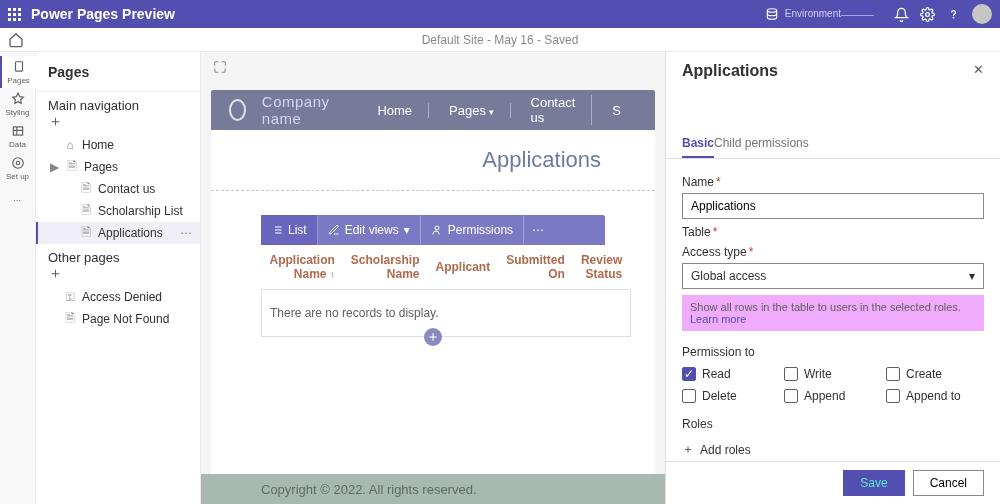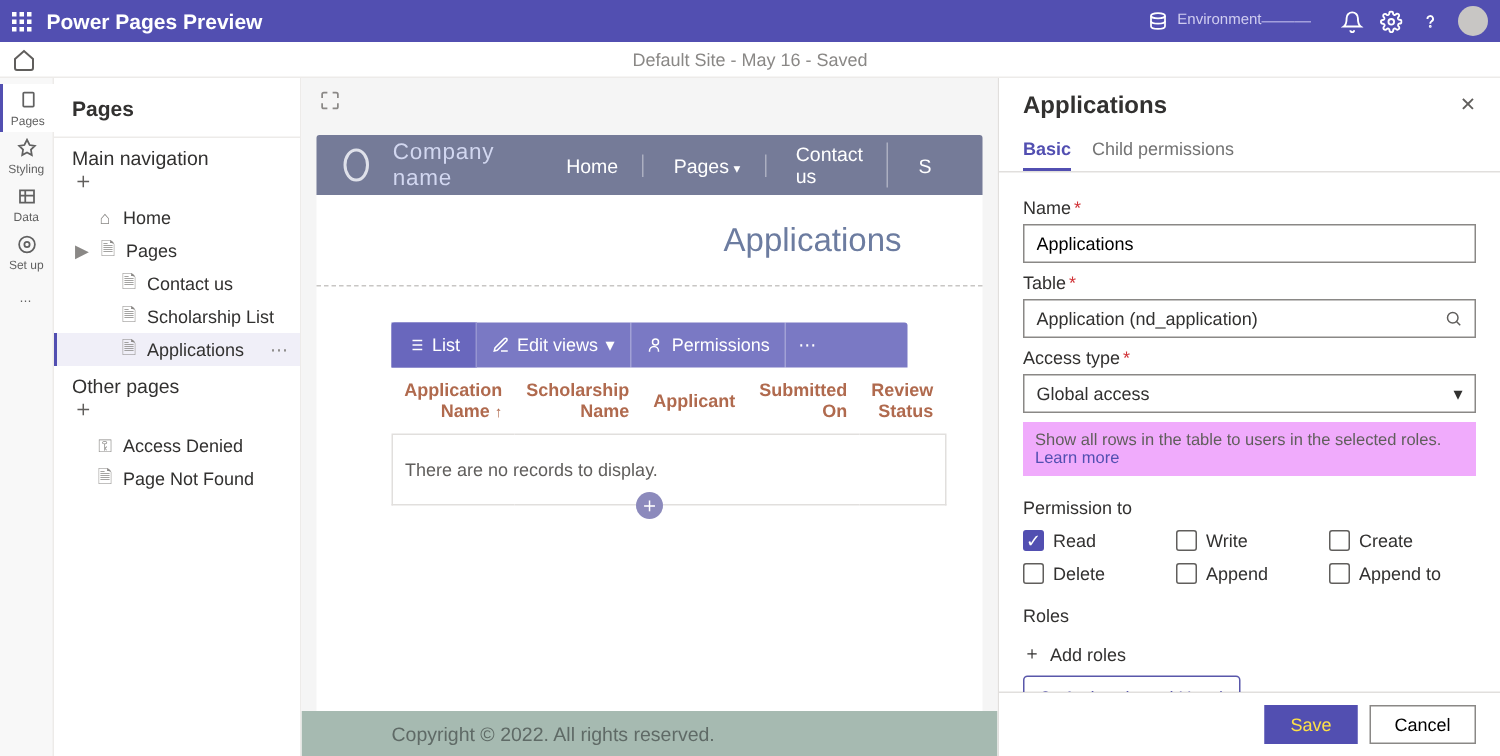--- a/index.html
+++ b/index.html
@@ -78,42 +78,42 @@
   table.data td.empty { padding:16px 8px; color:#605e5c; border:1px solid #e1dfdd; border-top:none;}
   .add-circle { position:absolute; width:18px; height:18px; border-radius:50%; background:#8c8abc; color:#fff; display:flex; align-items:center; justify-content:center; font-size:14px; left:50%; transform:translateX(-50%); }
 
   .site-footer { background:#a6bab1; color:#5f6a66; height:30px; display:flex; align-items:center; padding:0 60px; font-size:13px; margin:0 -10px; position:absolute; bottom:0; left:10px; right:10px;}
 
   
   .panel { width:335px; background:#fff; border-left:1px solid #e1dfdd; display:flex; flex-direction:column; flex-shrink:0;}
   .panel-head { padding:10px 16px 6px 16px; display:flex; align-items:flex-start; }
   .panel-head h2 { font-size:16px; font-weight:600; color:#323130; flex:1;}
   .close-x { cursor:pointer; color:#605e5c; }
-  .tabs { display:flex; gap:14px; padding:0 16px; border-bottom:1px solid #e1dfdd; font-size:12px;}
+  .tabs { display:flex; padding:0 16px; border-bottom:1px solid #e1dfdd; font-size:12px;margin-top:44px;}
   .tabs .tab { padding:6px 0; cursor:pointer; color:#737373;}
   .tabs .tab.active { color:#524fb1; border-bottom:2px solid #524fb1; font-weight:600;}
   .panel-body { flex:1; overflow-y:auto; padding:10px 16px; }
   .fld-label { font-size:12px; color:#323130; margin:6px 0 4px 0; display:block;}
   .req { color:#d13438; margin-left:2px;}
   .fld { width:100%; height:26px; border:1px solid #8a8886; padding:0 8px; font-size:12px; background:#fff;}
   .fld.lookup { display:flex; align-items:center; justify-content:space-between; color:#323130;}
   .select-box { width:100%; height:26px; border:1px solid #8a8886; padding:0 8px; font-size:12px; display:flex; align-items:center; justify-content:space-between; cursor:pointer;}
   .info-strip { background:#f0abfc; font-size:11px; color:#605e5c; padding:6px 8px; margin-top:6px;}
   .info-strip a { color:#524fb1; text-decoration:none;}
   .perm-grid { display:grid; grid-template-columns:1fr 1fr 1fr; gap:8px 4px; margin-top:8px; font-size:12px;}
   .perm-item { display:flex; align-items:center; gap:6px;}
   .perm-item .box { width:14px; height:14px; border:1px solid #605e5c; display:flex; align-items:center; justify-content:center; color:#fff; border-radius:2px;}
   .perm-item .box.checked { background:#524fb1; border-color:#524fb1;}
   .roles-btn { display:flex; align-items:center; gap:6px; font-size:12px; color:#323130; padding:6px 0; cursor:pointer;}
   .role-chip { border:1px solid #5957aa; color:#5957aa; border-radius:3px; height:30px; width:145px; display:flex; align-items:center; padding:0 8px; font-size:12px; gap:6px; position:relative;}
   .role-chip .dots { position:absolute; right:6px; color:#5957aa;}
 
   .panel-foot { border-top:1px solid #e1dfdd; padding:8px 16px; display:flex; justify-content:flex-end; gap:8px;}
   .btn { height:26px; padding:0 16px; font-size:12px; border:1px solid #8a8886; background:#fff; cursor:pointer;}
-  .btn.primary { background:#524fb1; color:#fde047; border-color:#524fb1;}
+  .btn.primary { background:#524fb1; color:#5eead4; border-color:#524fb1;}
 
 </style>
 </head>
 <body>
 
 <div class="top-bar">
   <div class="waffle">
     <span></span>
       <span></span>
       <span></span>
@@ -318,27 +318,20 @@
     </div>
     <div class="tabs">
       <div class="tab active">Basic</div>
       <div class="tab">Child permissions</div>
     </div>
     <div class="panel-body">
       <label class="fld-label"><span>Name</span><span class="req">*</span></label>
       <input class="fld" value="Applications" style="">
 
       <label class="fld-label"><span>Table</span><span class="req">*</span></label>
-      <div class="fld lookup">
-        <span>Application (nd_application)</span>
-        <svg width="12" height="12" viewBox="0 0 24 24" fill="none" stroke="#605e5c" stroke-width="2">
-            <circle cx="11" cy="11" r="7"></circle>
-            <path d="M21 21l-5-5"></path>
-          </svg>
-      </div>
 
       <label class="fld-label"><span>Access type</span><span class="req">*</span></label>
       <div class="select-box">
         <span>Global access</span>
         <span>▾</span>
       </div>
       <div class="info-strip">
         <span>Show all rows in the table to users in the selected roles.</span>
         <a href="#">Learn more</a>
       </div>

